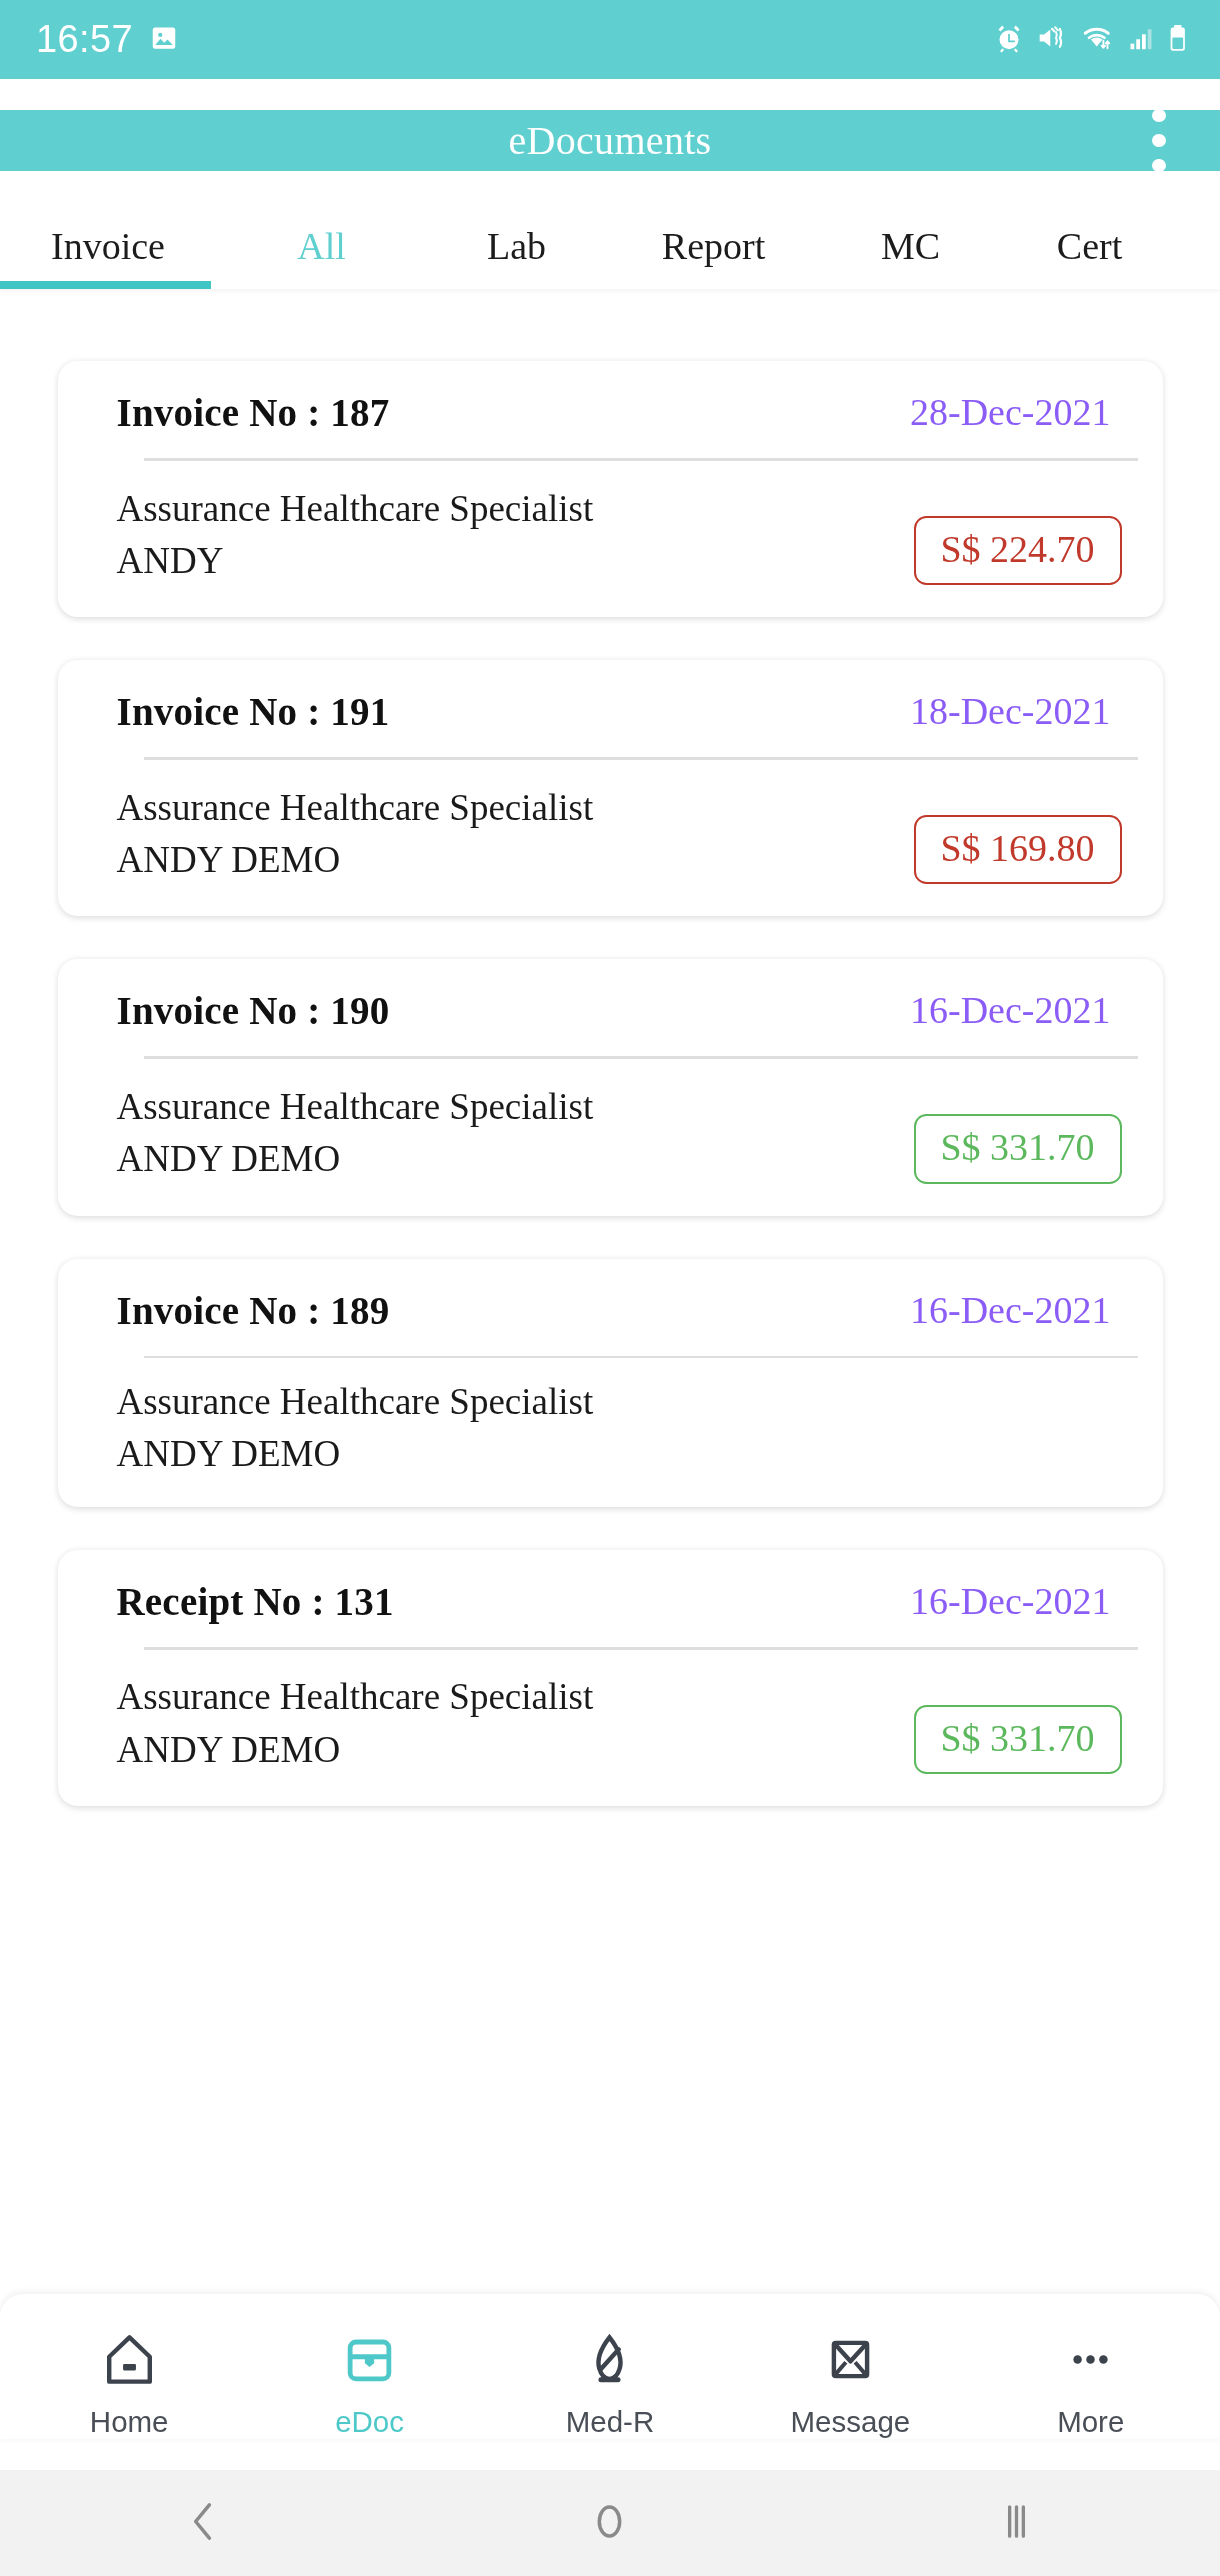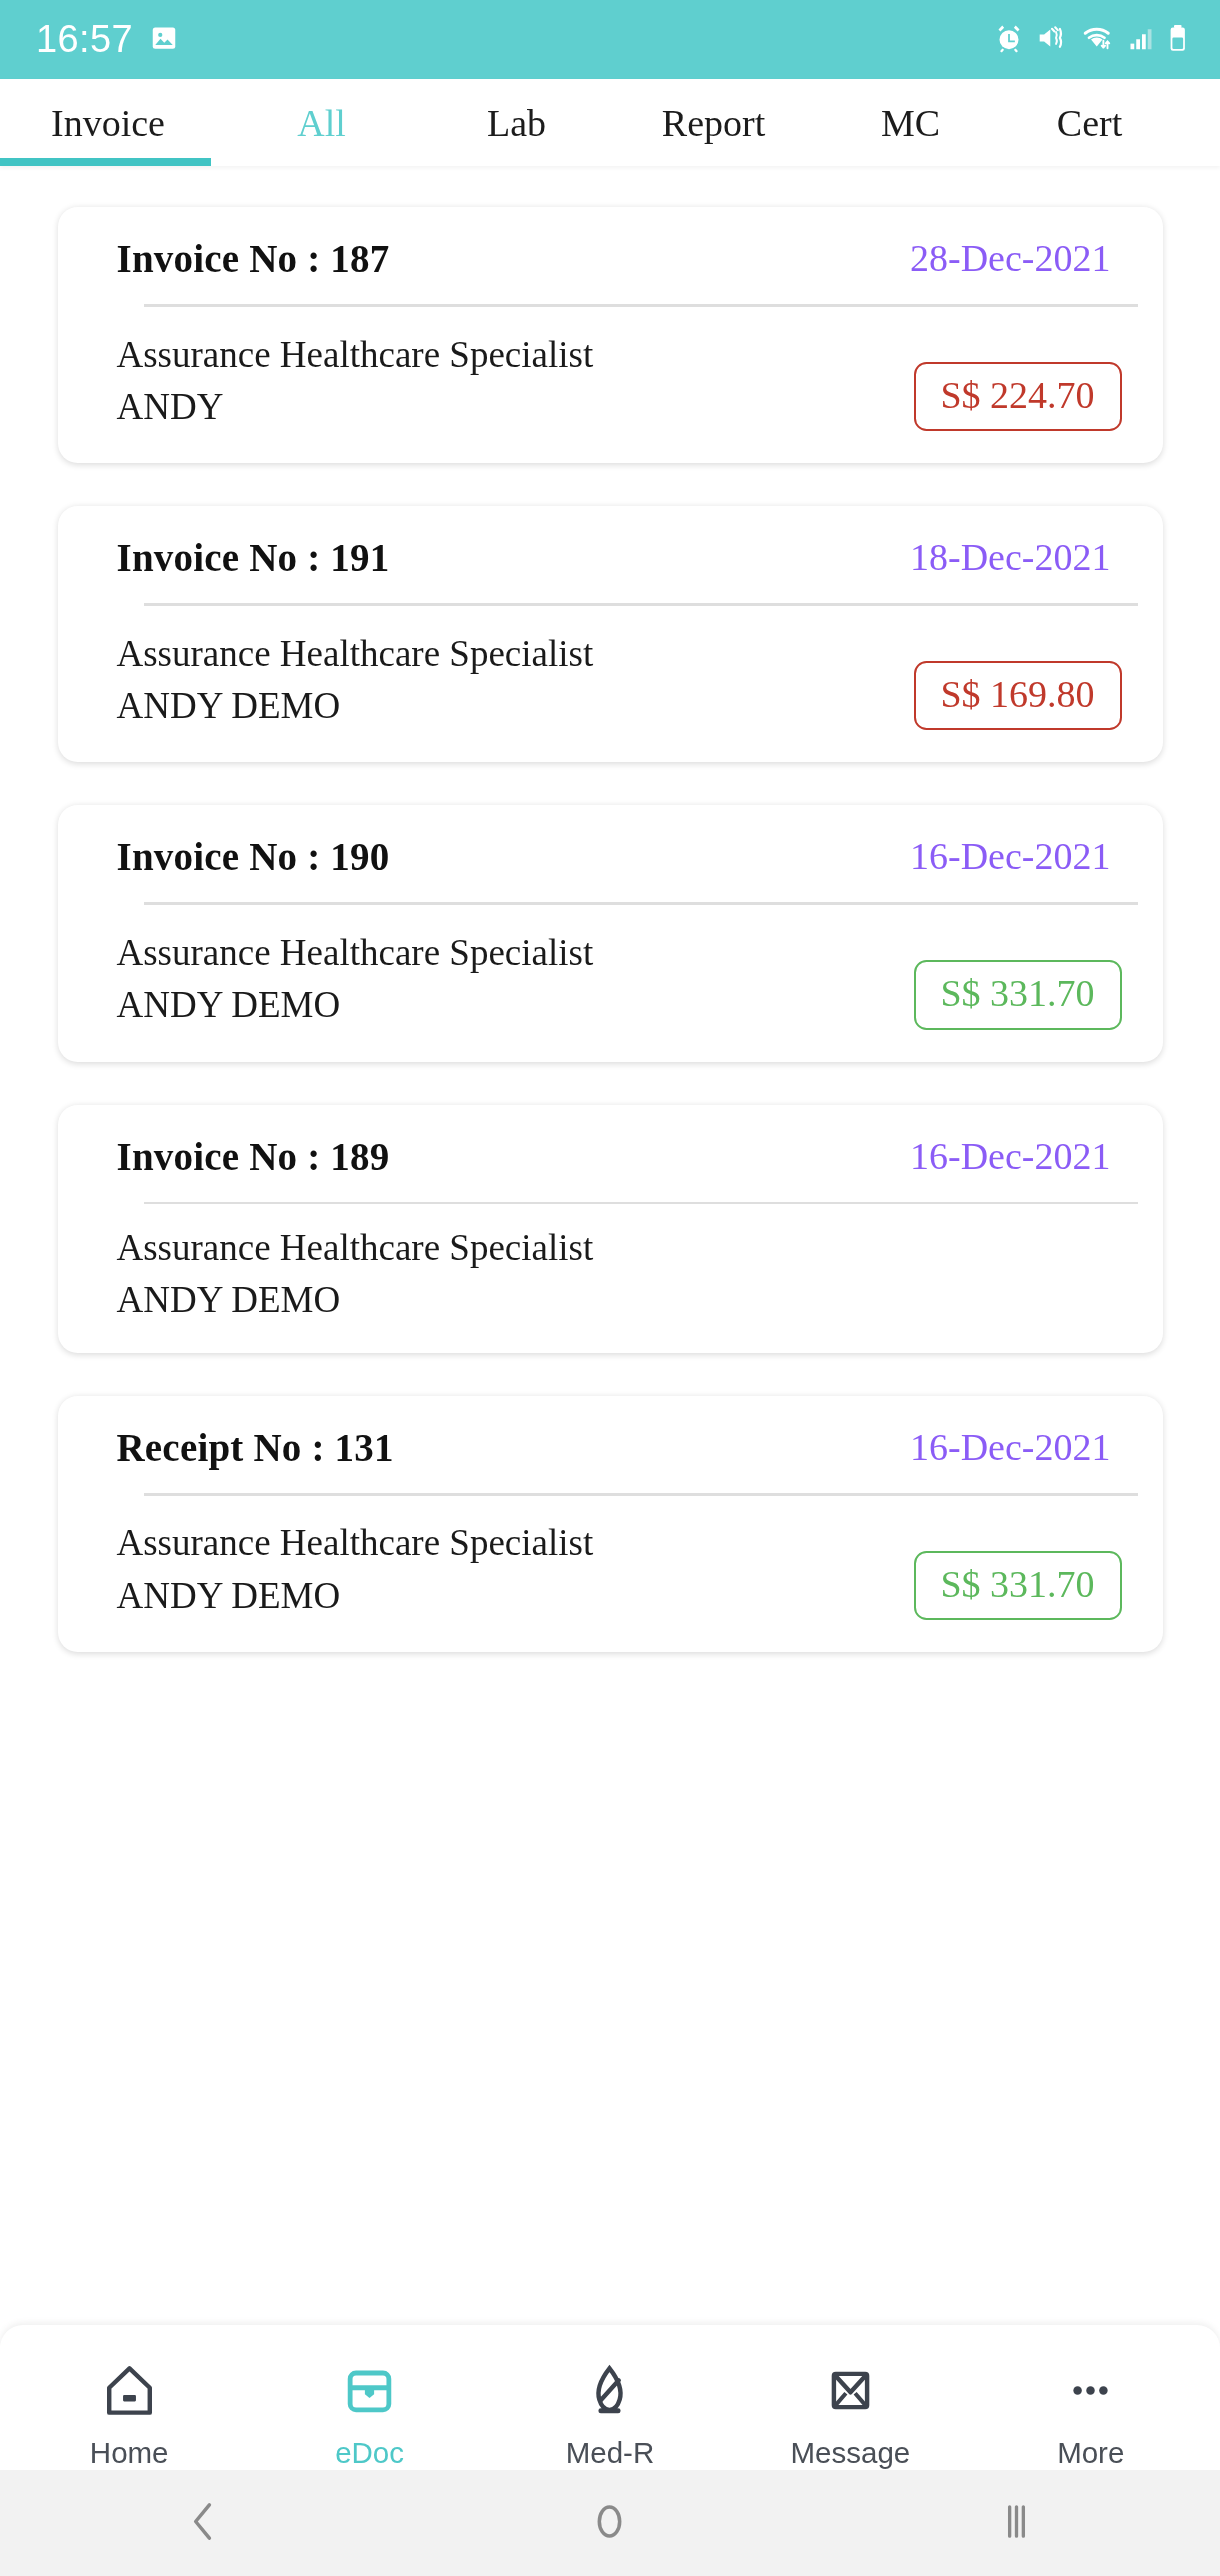--- a/index.html
+++ b/index.html
@@ -2,21 +2,21 @@
 <html style="font-size:14.3px"><head>
 <meta charset="utf-8">
 <style>
   * { margin:0; padding:0; box-sizing:border-box; }
   html, body {
     width:1220px; height:2576px;
     background:#ffffff;
     font-family:"Liberation Serif", "DejaVu Serif", serif;
     overflow:hidden;
   }
-  .phone { width:1220px; height:2576px; display:flex; flex-direction:column; position:relative; background:#fff; }
+  .phone { width:1220px; height:2576px; display:flex; flex-direction:column; position:relative; background:#fff;gap:31px; }
 
   
   .statusbar {
     height:79px; background:#5fcfcf; flex:0 0 79px;
     display:flex; align-items:center; justify-content:space-between;
     padding:0 32px 0 36px;
   }
   .sb-left { display:flex; align-items:center; gap:16px; }
   .sb-time {
     color:#ffffff; font-size:38px; font-weight:400;
@@ -160,20 +160,28 @@
       <span class="sb-ic">
         <svg width="21.5" height="30" viewBox="0 0 16 24">
             <rect x="5" y="1.5" width="6" height="2.4" rx="0.7" fill="#fff"></rect>
             <rect x="2.3" y="3.6" width="11.4" height="18.6" rx="1.8" fill="#fff"></rect>
             <rect x="3.7" y="11.5" width="8.6" height="9.3" rx="1" fill="#5fcfcf"></rect>
           </svg>
       </span>
     </div>
   </div>
 
+  <div class="appbar">
+    <div class="appbar-title">eDocuments</div>
+    <div class="overflow-btn">
+      <span></span>
+      <span></span>
+      <span></span>
+    </div>
+  </div>
 
   <div class="tabs">
     <div class="tab" style="width:216px">
         <span>Invoice</span>
       </div>
     <div class="tab active" style="width:211px">
         <span>All</span>
       </div>
     <div class="tab" style="width:179px">
         <span>Lab</span>

